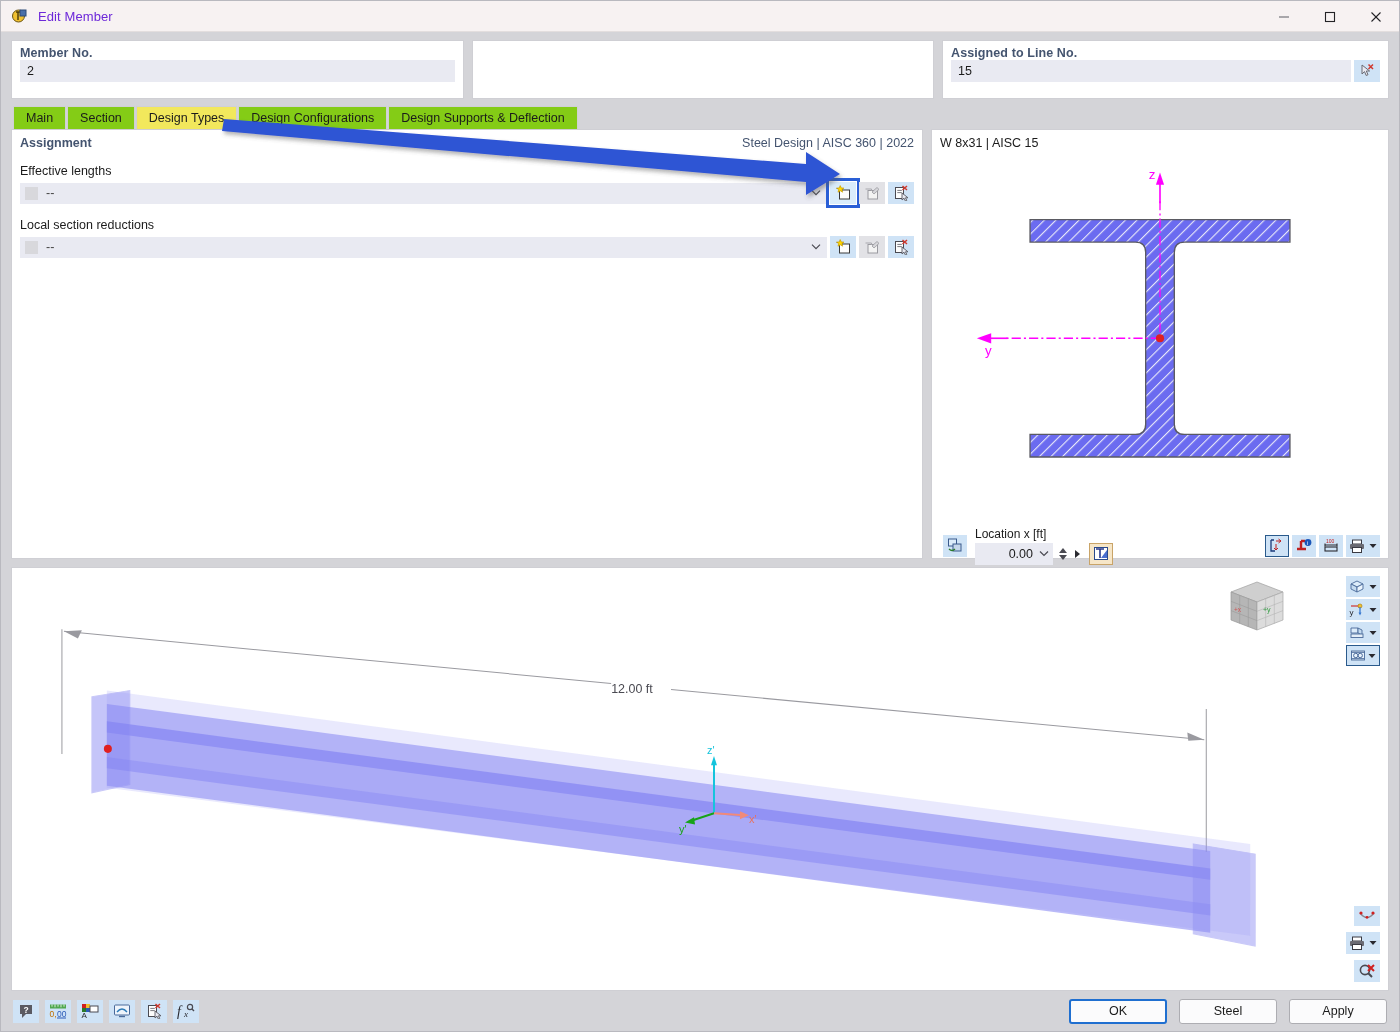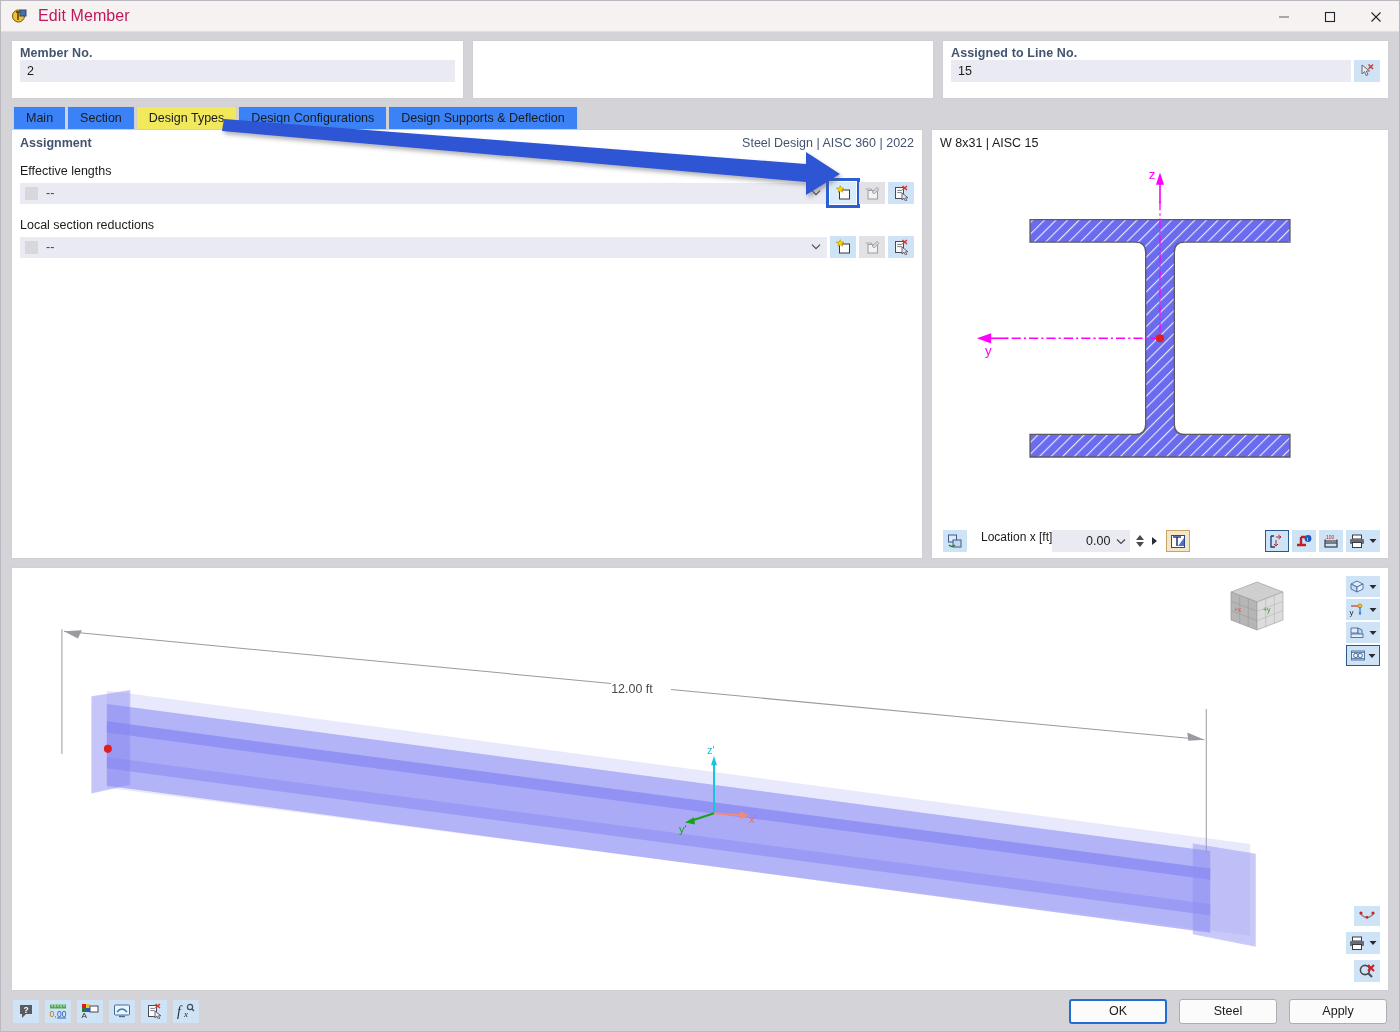--- a/index.html
+++ b/index.html
@@ -27,21 +27,21 @@
     height:31px; min-height:31px;
     background:#f7f2f2;
     display:flex; align-items:center;
     border-bottom:1px solid #e3dede;
     position:relative;
   }
   #titlebar .app-icon {
     width:18px; height:18px; margin-left:10px; margin-right:9px;
     position:relative; flex:none;
   }
-  #titlebar .title-text { font-size:16px; color:#be185d; letter-spacing:.1px; }
+  #titlebar .title-text { font-size:13px; color:#6d28d9; letter-spacing:.1px; }
   #winbuttons { position:absolute; right:0; top:0; height:31px; display:flex; }
   #winbuttons .wb {
     width:46px; height:31px; display:flex; align-items:center; justify-content:center;
     font-size:13px; color:#333; cursor:default;
   }
 
   
   #headerfields {
     display:flex; gap:8px; padding:8px 10px 6px 10px;
     background:#d4d4d8;
@@ -70,21 +70,21 @@
   #fb-line { flex:1 1 auto; }
 
   
   #tabstrip {
     display:flex; align-items:flex-end; padding-left:12px; height:24px;
     background:#d4d4d8; position:relative;
   }
   .tab {
     padding:3px 12px 4px 12px; font-size:12.5px; height:23px;
     display:flex; align-items:center;
-    background:#3b82f6; border:1px solid #d0d0d4; border-bottom:none;
+    background:#84cc16; border:1px solid #d0d0d4; border-bottom:none;
     color:#1b1b1b; cursor:pointer; position:relative;
   }
   .tab + .tab { margin-left:1px; }
   .tab.active {
     background:#f2e85c; font-weight:normal;justify-content:center;
   }
 
   
   #panes { display:flex; gap:8px; padding:0 10px 0 10px; height:430px; }
   #leftpane {
@@ -117,21 +117,21 @@
     width:26px; height:22px; background:#cfe3f6; margin-left:3px;
     display:flex; align-items:center; justify-content:center; cursor:pointer; position:relative;
   }
   .iconbtn.disabled { background:#e2e2e6; }
   .iconbtn.hl { outline:3px solid #2a5fd6; outline-offset:1px; background:#d9ecfb; }
 
   
   .secname { font-size:12.5px; color:#1b1b1b; }
   #secviewport { flex:1 1 auto; position:relative; }
   #secfooter { height:34px; display:flex; align-items:center; }
-  .locwrap { display:flex; flex-direction:row; margin-left:14px; }
+  .locwrap { display:flex; flex-direction:column; margin-left:8px; }
   .loclabel { font-size:12px; color:#1b1b1b; margin-bottom:2px; }
   .spin {
     display:flex; align-items:center; background:#e9eaf2; height:22px; width:78px;
     padding:0 4px; justify-content:flex-end;
   }
   .spin .sv { font-size:12.5px; color:#1b1b1b; margin-right:6px; }
   .smallbtns { display:flex; align-items:center; }
   .sbtn {
     width:24px; height:22px; background:#cfe3f6; display:flex; align-items:center;
     justify-content:center; margin-left:3px; cursor:pointer;

